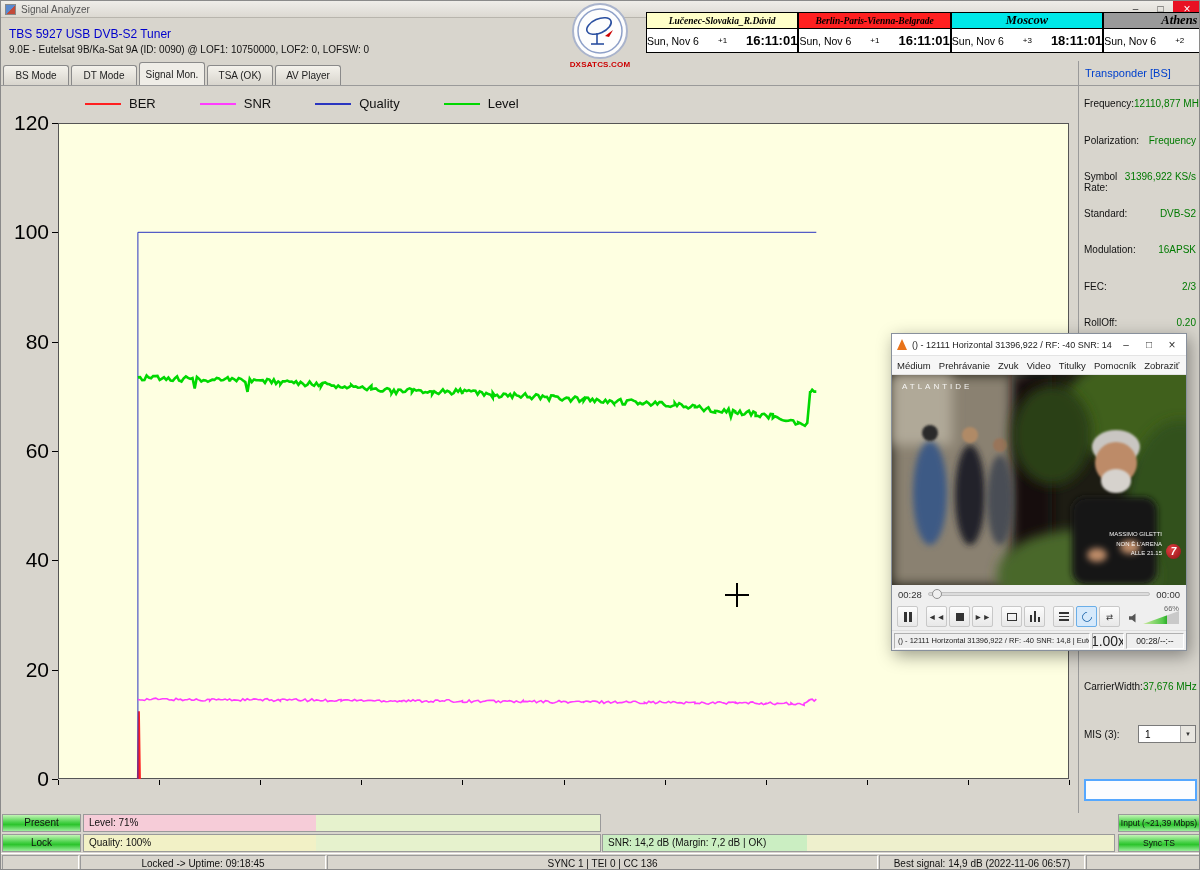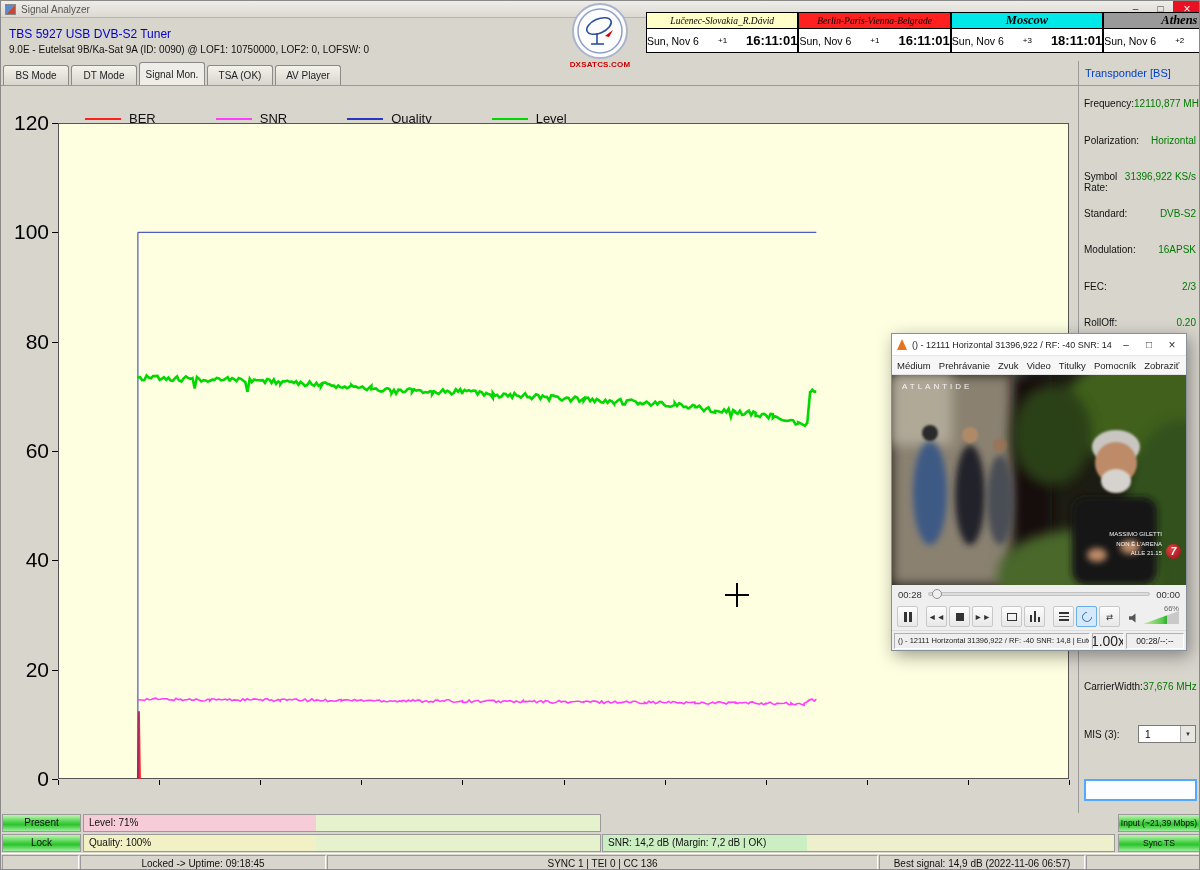--- a/index.html
+++ b/index.html
@@ -19,34 +19,34 @@
 
 .dev-title{position:absolute;left:8px;top:26px;font-size:12px;color:#0000cc}
 .dev-sub{position:absolute;left:8px;top:43px;font-size:10px;color:#111}
 .logo{position:absolute;left:566px;top:2px;width:66px;text-align:center}
 .logo-circle{width:56px;height:56px;margin:0 auto;border-radius:50%;background:#fdfdfd;border:2px solid #aab4cc;display:flex;align-items:center;justify-content:center}
 .logo-text{font-size:8px;font-weight:bold;color:#c00;letter-spacing:.2px;margin-top:1px}
 
 
 .clocks{position:absolute;left:645px;top:11px;width:554px;display:grid;grid-template-columns:repeat(5,1fr)}
 .clock-name{height:17px;border:1px solid #000;display:flex;align-items:center;justify-content:center;font-family:"Liberation Serif",serif;font-style:italic;font-weight:bold;font-size:12.5px;white-space:nowrap;overflow:hidden}
-.clock-name.sm{font-size:9.5px;font-weight:normal}
+.clock-name.sm{font-size:9.5px;font-weight:bold}
 .clock-time{height:24px;border:1px solid #000;border-top:none;background:#fff;display:flex;align-items:center;justify-content:center;gap:19px;font-size:10.5px;white-space:nowrap}
 .clock-time sup{font-size:8px}
 .clock-time b{font-size:13px}
 
 
 .tabs{position:absolute;left:2px;top:61px;display:flex;height:23px;align-items:flex-end}
 .tab{width:66px;height:20px;margin-right:2px;background:linear-gradient(#f4f2ec,#d8d5cd);border:1px solid #8a8a8a;border-bottom:none;border-radius:3px 3px 0 0;display:flex;align-items:center;justify-content:center;font-size:10px;color:#222}
 .tab.active{height:23px;background:#efede7}
 .panel-line{position:absolute;left:0;top:84px;width:1077px;height:1px;background:#9a9a9a}
 
 
 #chart-area{position:absolute;left:0;top:84px;width:1077px;height:728px}
-#legend{position:absolute;left:84px;top:26px;display:flex;gap:60px;align-items:center;font-size:13px;color:#111}
+#legend{position:absolute;left:84px;top:11px;display:flex;gap:44px;align-items:center;font-size:13px;color:#111}
 .lg-item{display:flex;align-items:center;gap:8px}
 .lg-line{width:36px;height:2px}
 #plot{position:absolute;left:57px;top:38px;width:1011px;height:656px}
 .ylab{position:absolute;left:2px;width:46px;height:26px;line-height:26px;text-align:right;font-size:21px;color:#000}
 .ytick{position:absolute;left:51px;width:6px;height:1px;background:#000}
 .xtick{position:absolute;top:695px;width:1px;height:5px;background:#000}
 #crosshair{position:absolute;width:24px;height:24px}
 #crosshair::before{content:"";position:absolute;left:0;top:11px;width:24px;height:1.5px;background:#000}
 #crosshair::after{content:"";position:absolute;left:11px;top:0;width:1.5px;height:24px;background:#000}
 
@@ -249,21 +249,21 @@
     </div>
 
   <div id="sidebar">
     <div class="tp-title">Transponder [BS]</div>
     <div class="tp-row">
         <span class="tp-label">Frequency:</span>
         <span class="tp-value">12110,877 MHz</span>
       </div>
     <div class="tp-row">
         <span class="tp-label">Polarization:</span>
-        <span class="tp-value">Horizontal</span>
+        <span class="tp-value">Frequency</span>
       </div>
     <div class="tp-row">
         <span class="tp-label">Symbol Rate:</span>
         <span class="tp-value">31396,922 KS/s</span>
       </div>
     <div class="tp-row">
         <span class="tp-label">Standard:</span>
         <span class="tp-value">DVB-S2</span>
       </div>
     <div class="tp-row">

